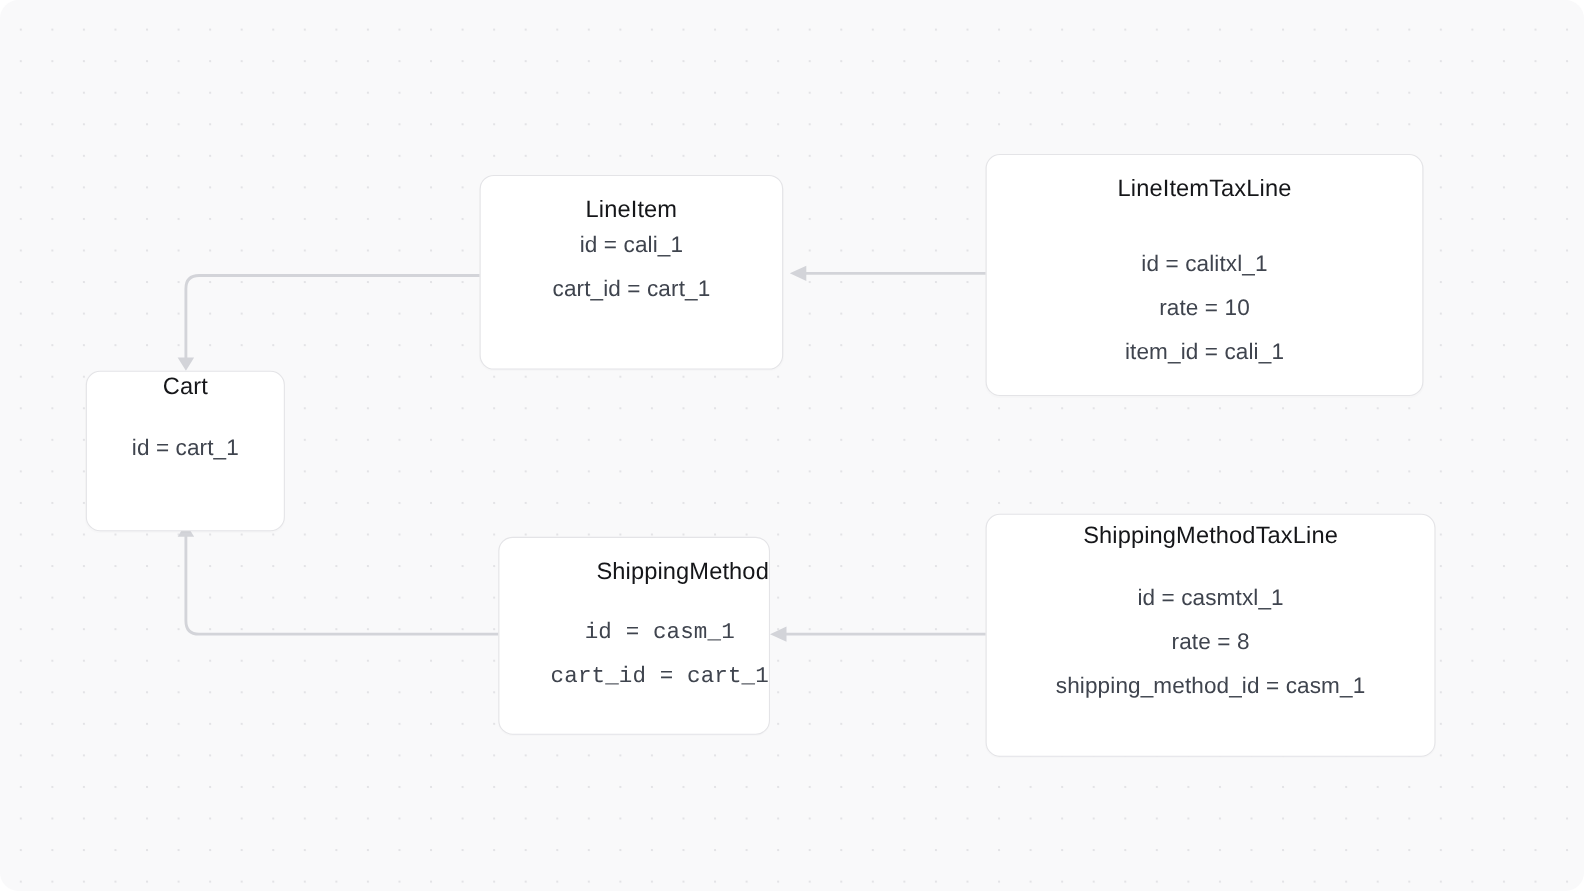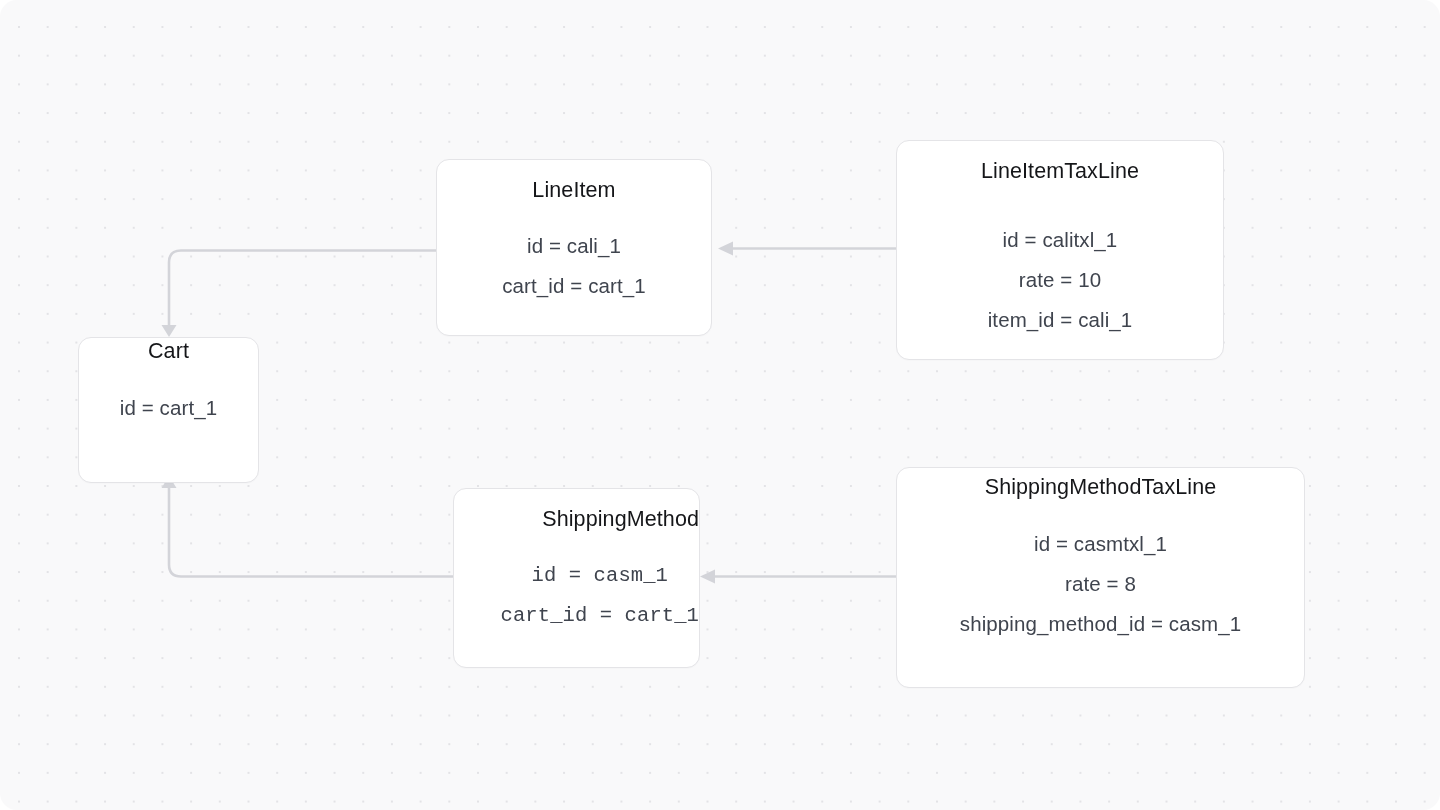--- a/index.html
+++ b/index.html
@@ -61,23 +61,23 @@
     align-items: center;
     color: #3f444e;
     font-size: 20.5px;
     line-height: 40px;
     font-weight: 400;
     letter-spacing: 0.1px;
     white-space: nowrap;
   }
   
   #node-lineitem      { left: 436px;  top: 159px; width: 276px; height: 177px; padding-top: 17px; }
-  #node-lineitem .node-fields { margin-top: 23px; }
+  #node-lineitem .node-fields { }
 
-  #node-lineitemtaxline { left: 896px; top: 140px; width: 328px; height: 220px; padding-top: 17px; }
+  #node-lineitemtaxline { left: 896px; top: 140px; width: 398px; height: 220px; padding-top: 17px; }
   #node-lineitemtaxline .node-fields { margin-top: 36px; }
 
   #node-cart          { left: 78px;   top: 337px; width: 181px; height: 146px; padding-top: 0; }
   #node-cart .node-fields { margin-top: 24px; }
 
   #node-shippingmethod { left: 453px; top: 488px; width: 247px; height: 180px; padding-top: 17px; align-items: flex-end; }
   #node-shippingmethod .node-fields { margin-top: 24px; font-family: Liberation Mono, monospace; }
 
   #node-shippingmethodtaxline { left: 896px; top: 467px; width: 409px; height: 221px; padding-top: 6px; }
   #node-shippingmethodtaxline .node-fields { margin-top: 24px; }

